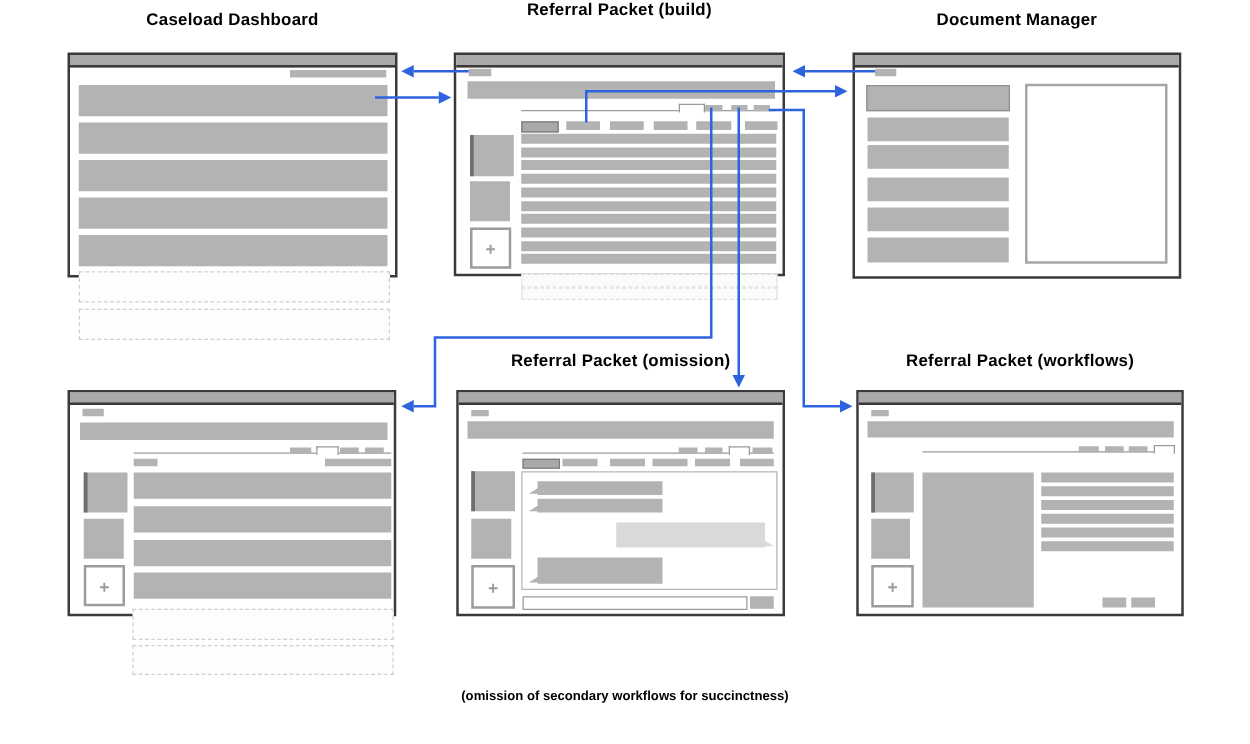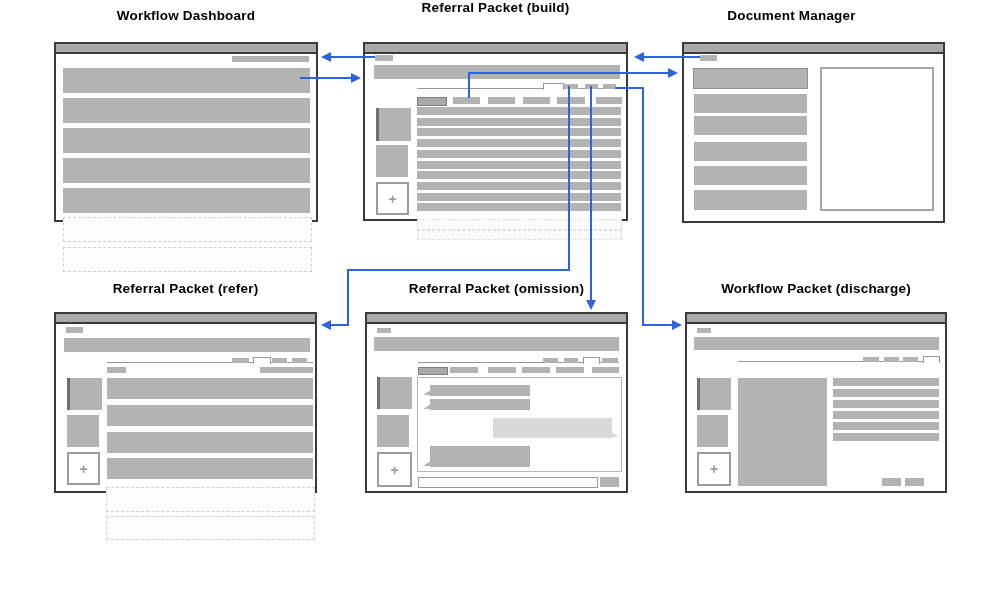--- a/index.html
+++ b/index.html
@@ -32,26 +32,25 @@
   .cap2{position:absolute;left:0;width:1000px;text-align:center;font-weight:bold;font-size:10.5px;color:#000}
   #overlay{position:absolute;left:0;top:0;z-index:50;pointer-events:none}
   #overlay path{fill:none;stroke:var(--accent);stroke-width:2}
   #overlay polygon{fill:var(--accent)}
 </style>
 </head>
 <body>
 
 <div id="stage">
 
-  <div class="ptitle" style="left:54px;top:8px;width:264px">Workflow Dashboard</div>
+  <div class="ptitle" style="left:54px;top:8px;width:264px">Caseload Dashboard</div>
   <div class="ptitle" style="left:363px;top:0;width:265px">Referral Packet (build)</div>
-  <div class="ptitle" style="left:660px;top:8px;width:263px">Document Manager</div>
-  <div class="ptitle" style="left:54px;top:281px;width:263px">Referral Packet (refer)</div>
+  <div class="ptitle" style="left:682px;top:8px;width:263px">Document Manager</div>
   <div class="ptitle" style="left:365px;top:281px;width:263px">Referral Packet (omission)</div>
-  <div class="ptitle" style="left:685px;top:281px;width:262px">Workflow Packet (discharge)</div>
+  <div class="ptitle" style="left:685px;top:281px;width:262px">Referral Packet (workflows)</div>
 
   <div class="abs" style="left:54px;top:42px;width:264px;height:235px">
     <div class="win" style="left:0;top:0;width:260px;height:176px">
       <div class="tbar"></div>
       <div class="bar" style="left:176px;top:12px;width:77px;height:6px"></div>
       <div class="bar" style="left:7px;top:24px;width:247px;height:25px"></div>
       <div class="bar" style="left:7px;top:54px;width:247px;height:25px"></div>
       <div class="bar" style="left:7px;top:84px;width:247px;height:25px"></div>
       <div class="bar" style="left:7px;top:114px;width:247px;height:25px"></div>
       <div class="bar" style="left:7px;top:144px;width:247px;height:25px"></div>
@@ -196,20 +195,21 @@
       <div class="bar" style="left:195px;top:164px;width:19px;height:8px"></div>
       <div class="bar" style="left:218px;top:164px;width:19px;height:8px"></div>
       <div class="sq cur" style="left:10px;top:64px;width:31px;height:32px"></div>
       <div class="sq" style="left:10px;top:101px;width:31px;height:32px"></div>
       <div class="plus" style="left:10px;top:138px;width:30px;height:30px">
           <span>+</span>
         </div>
     </div>
   </div>
 
+  <div class="cap2" style="top:551px">(omission of secondary workflows for succinctness)</div>
 
   <svg id="overlay" width="1000" height="595" viewBox="0 0 1000 595">
     <g>
       <path d="M375,57 L331,57"></path>
         <polygon points="321,57 331,52 331,62"></polygon>
     </g>
     <g>
       <path d="M300,78 L351,78"></path>
         <polygon points="361,78 351,73 351,83"></polygon>
     </g>

